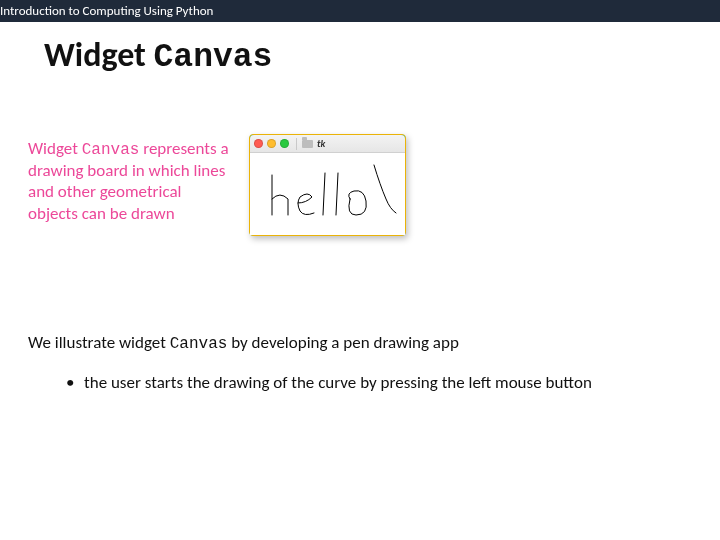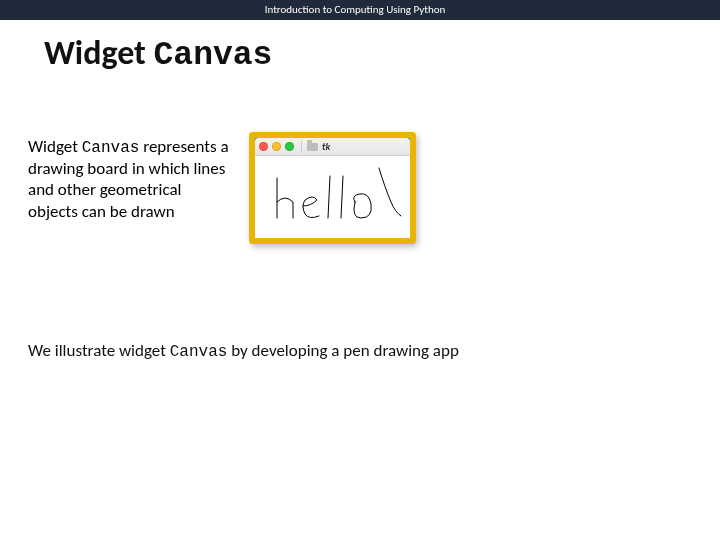--- a/index.html
+++ b/index.html
@@ -14,22 +14,22 @@
   }
   .slide {
     position: relative;
     width: 720px;
     height: 540px;
     box-sizing: border-box;
   }
   .topbar {
     background: #1f2a3a;
     color: #ffffff;
-    font-size: 11px;
-    text-align: center;
+    font-size: 13px;
+    text-align: left;
     padding: 3px 10px 4px 0;
     font-family: Calibri, Arial, sans-serif;
   }
   .title {
     font-size: 34px;
     font-weight: 700;
     padding: 12px 0 8px 44px;
     color: #111;
   }
   .title .mono {
@@ -42,34 +42,34 @@
   }
   .row {
     display: flex;
     align-items: flex-start;
     margin-top: 54px;
   }
   .desc {
     width: 205px;
     font-size: 17px;
     line-height: 1.25;
-    color: #000000;
+    color: #ec4899;
   }
   .desc .mono {
     font-family: "Courier New", Courier, monospace;
     font-size: 16px;
   }
   .shot-wrap {
     margin-left: 16px;
     margin-top: -4px;
   }
   .shot {
     width: 155px;
     background: #14b8a6;
-    border: 6px solid #eab308;
+    border: 1px solid #eab308;
     border-radius: 4px;
     box-shadow: 2px 3px 6px rgba(0,0,0,0.25);
     font-style: italic;
   }
   .shot-title {
     display: flex;
     align-items: center;
     padding: 2px 4px;
     background: linear-gradient(#f3f3f3,#e6e6e6);
     border-bottom: 1px solid #d0d0d0;
@@ -190,17 +190,18 @@
         </div>
       </div>
 
     </div>
 
     <div class="after">
       <span>We illustrate widget </span><span class="mono-s">Canvas</span><span> by developing a pen drawing app</span>
     </div>
 
     <ul class="bul">
+      <li><span>the user starts the drawing of the curve by pressing the left mouse button</span></li>
     </ul>
 
   </div>
 
 </div>
 
 </body></html>

